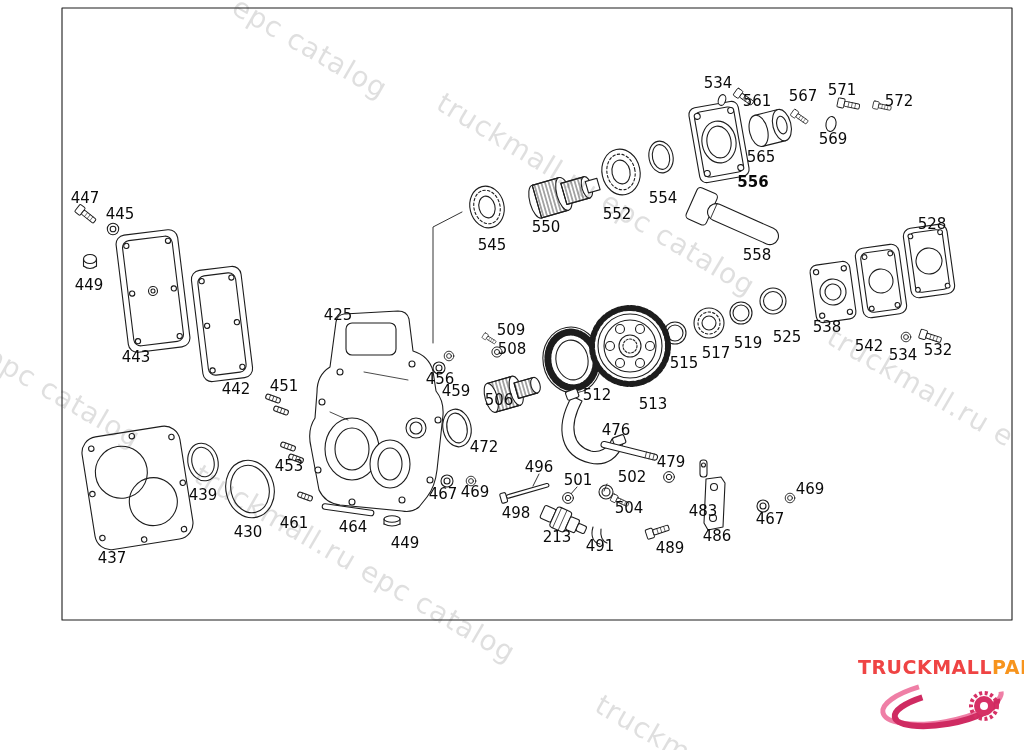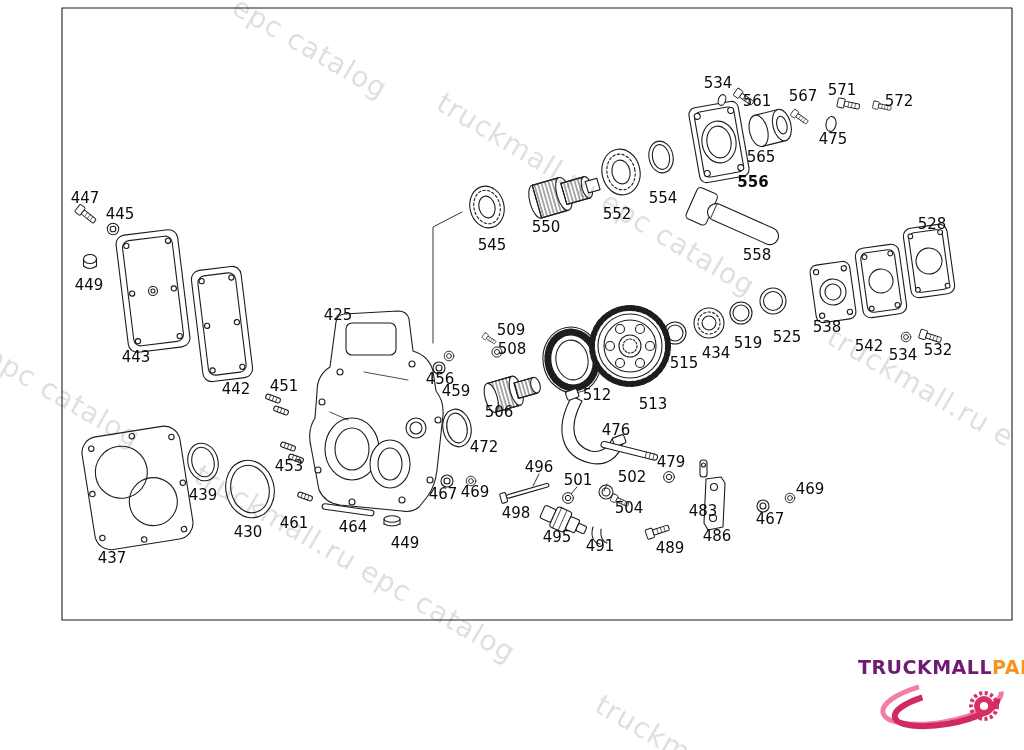--- a/index.html
+++ b/index.html
@@ -7,21 +7,21 @@
   .stage{position:relative;width:1024px;height:750px;overflow:hidden;background:#fff;}
   .stage svg{position:absolute;left:0;top:0;z-index:1;}
   .watermark-layer{position:absolute;left:0;top:0;width:100%;height:100%;z-index:2;pointer-events:none;}
   .watermark{position:absolute;color:rgba(40,40,40,0.15);font-size:28px;letter-spacing:1px;
              transform-origin:0 0;white-space:nowrap;font-family:"DejaVu Sans",sans-serif;}
   .labels-layer{position:absolute;left:0;top:0;width:100%;height:100%;z-index:3;}
   .part-label{position:absolute;transform:translate(-50%,-50%);font-size:15px;color:#0a0a0a;
               white-space:nowrap;font-family:"DejaVu Sans",sans-serif;}
   .brand{position:absolute;left:858px;top:656px;width:160px;height:90px;z-index:4;}
   .brand-text{font-size:19px;font-weight:bold;letter-spacing:0.5px;white-space:nowrap;}
-  .brand-gray{color:#701a75;}
+  .brand-gray{color:#ef4444;}
   .brand-accent{color:#f7941d;}
   .brand svg{position:absolute;left:14px;top:16px;}
 </style>
 </head>
 <body>
 
 <div class="stage">
 
   <svg width="1024" height="750" viewBox="0 0 1024 750">
     <defs>
@@ -324,44 +324,44 @@
       <div class="watermark" style="left: 205px; top: 458px; transform: rotate(30deg);">truckmall.ru epc catalog</div>
       <div class="watermark" style="left: 838px; top: 320px; transform: rotate(30deg);">truckmall.ru e</div>
       <div class="watermark" style="left: 606px; top: 688px; transform: rotate(30deg);">truckmall.</div>
     </div>
   <div class="labels-layer">
       <div class="part-label" style="left: 718px; top: 83px;">534</div>
       <div class="part-label" style="left: 757px; top: 74px; margin-top: 27px;">561</div>
       <div class="part-label" style="left: 803px; top: 96px;">567</div>
       <div class="part-label" style="left: 842px; top: 90px;">571</div>
       <div class="part-label" style="left: 899px; top: 101px;">572</div>
-      <div class="part-label" style="left: 833px; top: 139px;">475</div>
+      <div class="part-label" style="left: 833px; top: 139px;">569</div>
       <div class="part-label" style="left: 761px; top: 157px;">565</div>
       <div class="part-label" style="left: 753px; top: 182px; font-weight: bold;">556</div>
       <div class="part-label" style="left: 663px; top: 198px;">554</div>
       <div class="part-label" style="left: 617px; top: 214px;">552</div>
       <div class="part-label" style="left: 546px; top: 227px;">550</div>
       <div class="part-label" style="left: 492px; top: 245px;">545</div>
       <div class="part-label" style="left: 757px; top: 255px;">558</div>
       <div class="part-label" style="left: 932px; top: 224px;">528</div>
       <div class="part-label" style="left: 85px; top: 198px;">447</div>
       <div class="part-label" style="left: 120px; top: 214px;">445</div>
       <div class="part-label" style="left: 89px; top: 285px;">449</div>
       <div class="part-label" style="left: 136px; top: 357px;">443</div>
       <div class="part-label" style="left: 236px; top: 389px;">442</div>
       <div class="part-label" style="left: 338px; top: 315px;">425</div>
       <div class="part-label" style="left: 456px; top: 343px; margin-top: 48px;">459</div>
       <div class="part-label" style="left: 511px; top: 330px;">509</div>
       <div class="part-label" style="left: 512px; top: 349px;">508</div>
       <div class="part-label" style="left: 440px; top: 379px;">456</div>
-      <div class="part-label" style="left: 499px; top: 412px; text-align: right;">506</div>
+      <div class="part-label" style="left: 499px; top: 400px; text-align: right;">506</div>
       <div class="part-label" style="left: 597px; top: 395px;">512</div>
       <div class="part-label" style="left: 653px; top: 404px;">513</div>
       <div class="part-label" style="left: 684px; top: 363px;">515</div>
-      <div class="part-label" style="left: 716px; top: 353px;">434</div>
+      <div class="part-label" style="left: 716px; top: 353px;">517</div>
       <div class="part-label" style="left: 748px; top: 343px;">519</div>
       <div class="part-label" style="left: 787px; top: 337px;">525</div>
       <div class="part-label" style="left: 827px; top: 327px;">538</div>
       <div class="part-label" style="left: 869px; top: 346px;">542</div>
       <div class="part-label" style="left: 903px; top: 355px;">534</div>
       <div class="part-label" style="left: 938px; top: 350px;">532</div>
       <div class="part-label" style="left: 284px; top: 386px;">451</div>
       <div class="part-label" style="left: 289px; top: 466px;">453</div>
       <div class="part-label" style="left: 294px; top: 507px; margin-top: 16px;">461</div>
       <div class="part-label" style="left: 203px; top: 495px;">439</div>
@@ -370,21 +370,21 @@
       <div class="part-label" style="left: 353px; top: 527px;">464</div>
       <div class="part-label" style="left: 405px; top: 543px;">449</div>
       <div class="part-label" style="left: 443px; top: 494px;">467</div>
       <div class="part-label" style="left: 475px; top: 492px;">469</div>
       <div class="part-label" style="left: 484px; top: 447px;">472</div>
       <div class="part-label" style="left: 616px; top: 430px;">476</div>
       <div class="part-label" style="left: 539px; top: 467px;">496</div>
       <div class="part-label" style="left: 578px; top: 480px;">501</div>
       <div class="part-label" style="left: 608px; top: 477px; margin-left: 24px;">502</div>
       <div class="part-label" style="left: 516px; top: 513px;">498</div>
-      <div class="part-label" style="left: 557px; top: 537px;">495</div>
+      <div class="part-label" style="left: 557px; top: 537px;">213</div>
       <div class="part-label" style="left: 600px; top: 546px;">491</div>
       <div class="part-label" style="left: 629px; top: 508px;">504</div>
       <div class="part-label" style="left: 671px; top: 462px;">479</div>
       <div class="part-label" style="left: 703px; top: 475px; margin-top: 36px;">483</div>
       <div class="part-label" style="left: 670px; top: 548px;">489</div>
       <div class="part-label" style="left: 717px; top: 536px;">486</div>
       <div class="part-label" style="left: 770px; top: 519px;">467</div>
       <div class="part-label" style="left: 810px; top: 489px;">469</div>
     </div>
 

